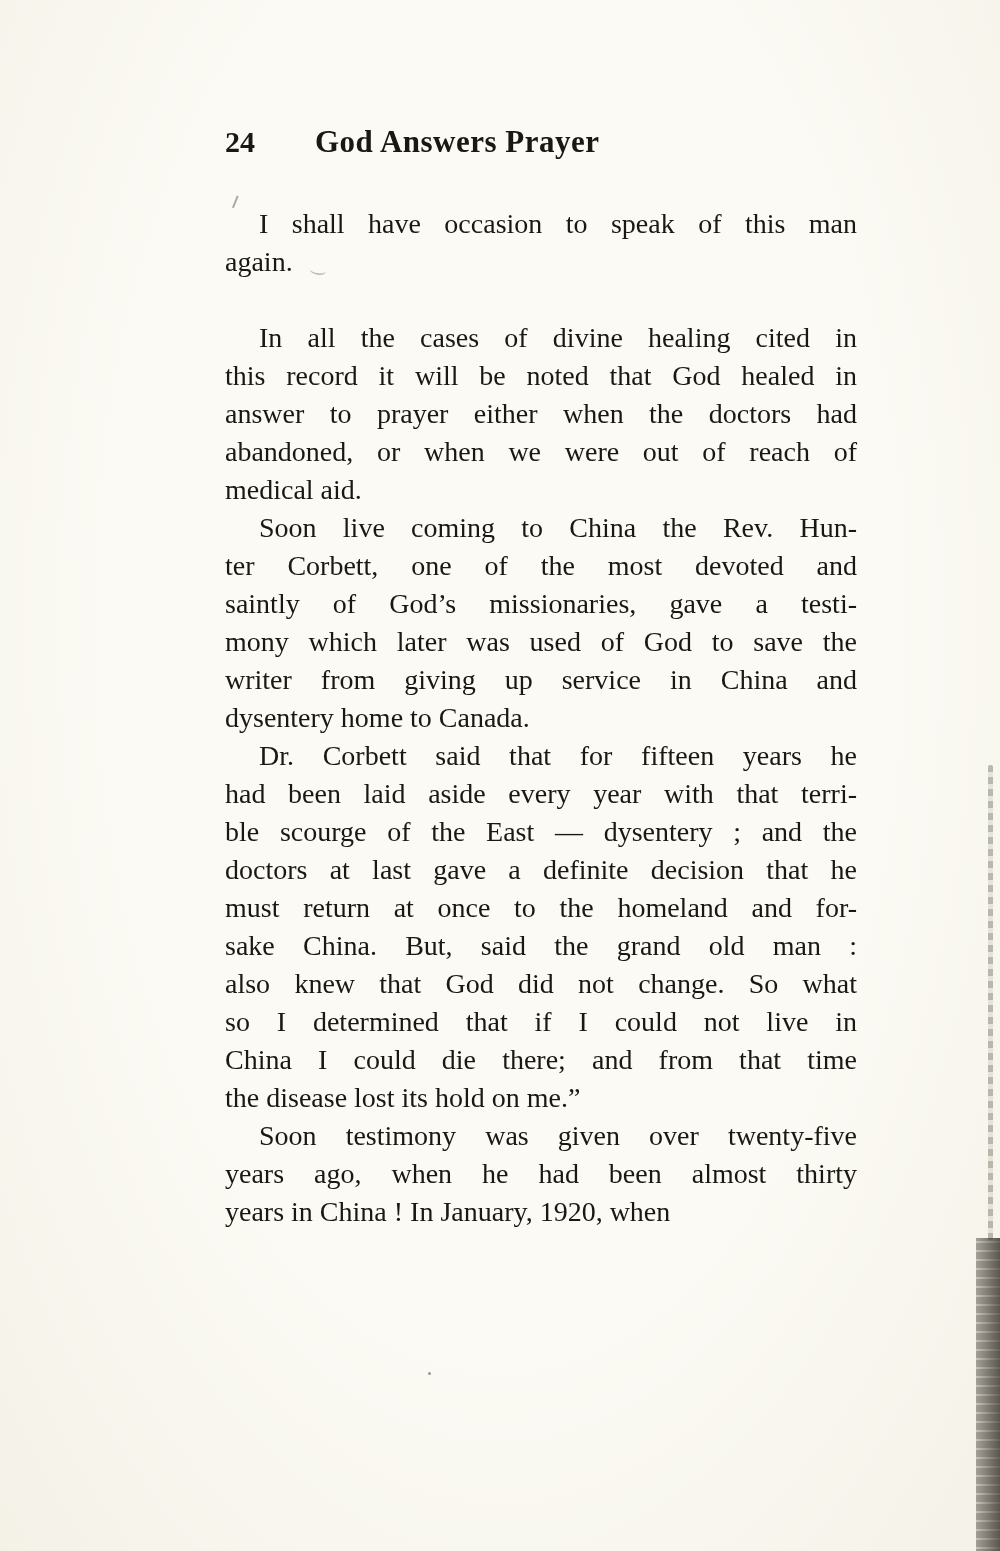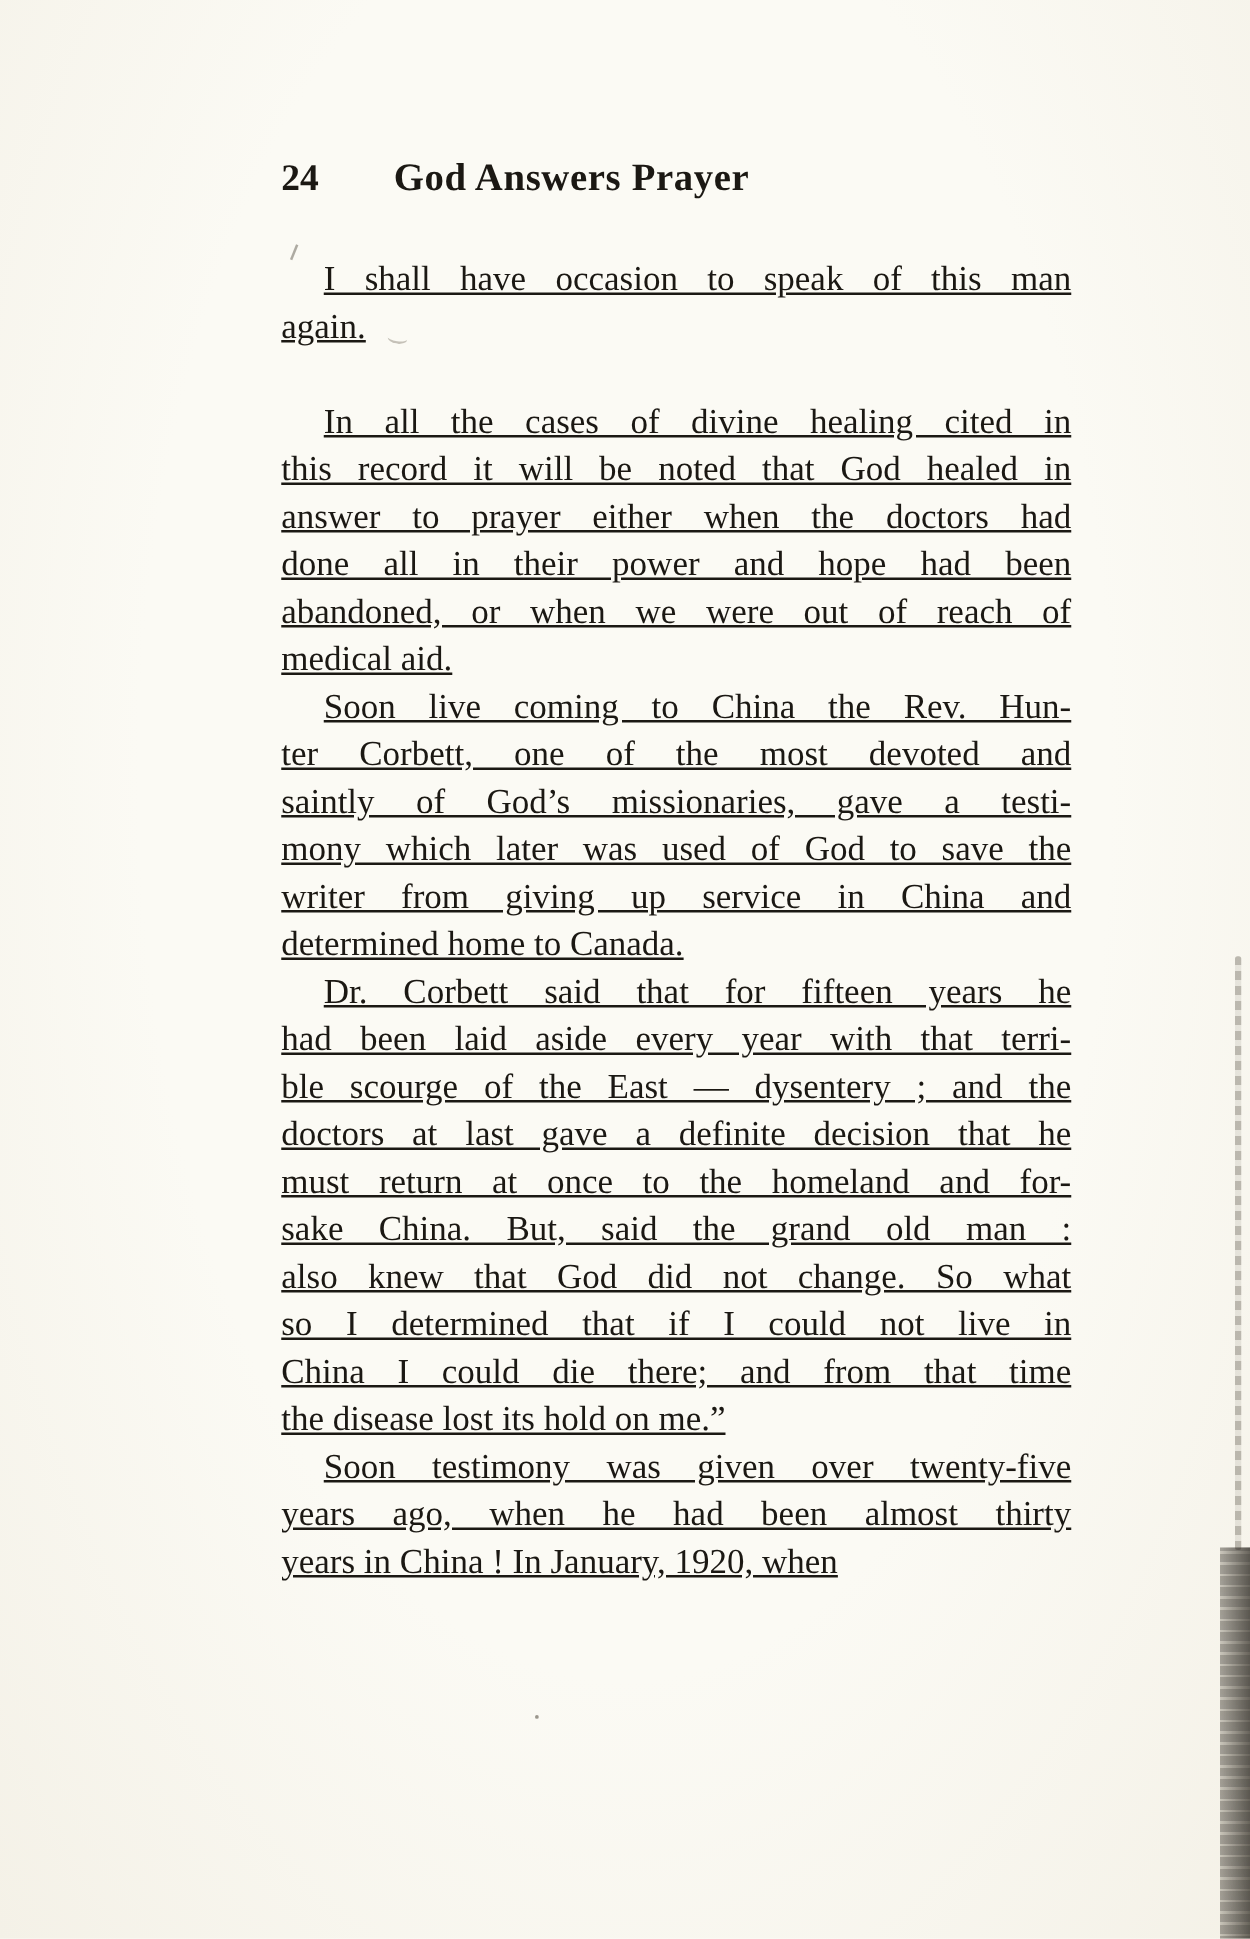--- a/index.html
+++ b/index.html
@@ -33,21 +33,20 @@
     letter-spacing:0.5px;
     padding-right:90px;
   }
   .body-text {
     position:absolute;
     top:205px;
     left:225px;
     width:632px;
     font-size:28px;
     line-height:38px;
-    text-decoration:underline;
   }
   .para { margin:0; }
   .para.gap { margin-top:38px; }
   .line {
     text-align:justify;
     text-align-last:justify;
   }
   .line.last { text-align-last:left; }
   .line.indent { text-indent:34px; }
 
@@ -113,31 +112,30 @@
 
   <div class="body-text">
       <div class="para">
         <div class="line indent">I shall have occasion to speak of this man</div>
         <div class="line last">again.</div>
       </div>
       <div class="para gap">
         <div class="line indent">In all the cases of divine healing cited in</div>
         <div class="line">this record it will be noted that God healed in</div>
         <div class="line">answer to prayer either when the doctors had</div>
-        <div class="line">done all in their power and hope had been</div>
         <div class="line">abandoned, or when we were out of reach of</div>
         <div class="line last">medical aid.</div>
       </div>
       <div class="para">
         <div class="line indent">Soon live coming to China the Rev. Hun-</div>
         <div class="line">ter Corbett, one of the most devoted and</div>
         <div class="line">saintly of God’s missionaries, gave a testi-</div>
         <div class="line">mony which later was used of God to save the</div>
         <div class="line">writer from giving up service in China and</div>
-        <div class="line last">determined home to Canada.</div>
+        <div class="line last">dysentery home to Canada.</div>
       </div>
       <div class="para">
         <div class="line indent">Dr. Corbett said that for fifteen years he</div>
         <div class="line">had been laid aside every year with that terri-</div>
         <div class="line">ble scourge of the East — dysentery ; and the</div>
         <div class="line">doctors at last gave a definite decision that he</div>
         <div class="line">must return at once to the homeland and for-</div>
         <div class="line">sake China.  But, said the grand old man :</div>
         <div class="line">also knew that God did not change.  So what</div>
         <div class="line">so I determined that if I could not live in</div>

